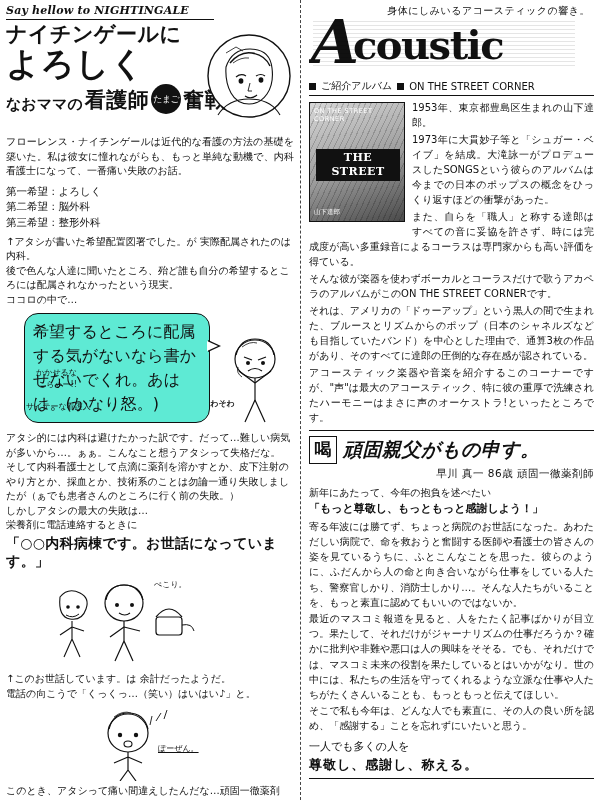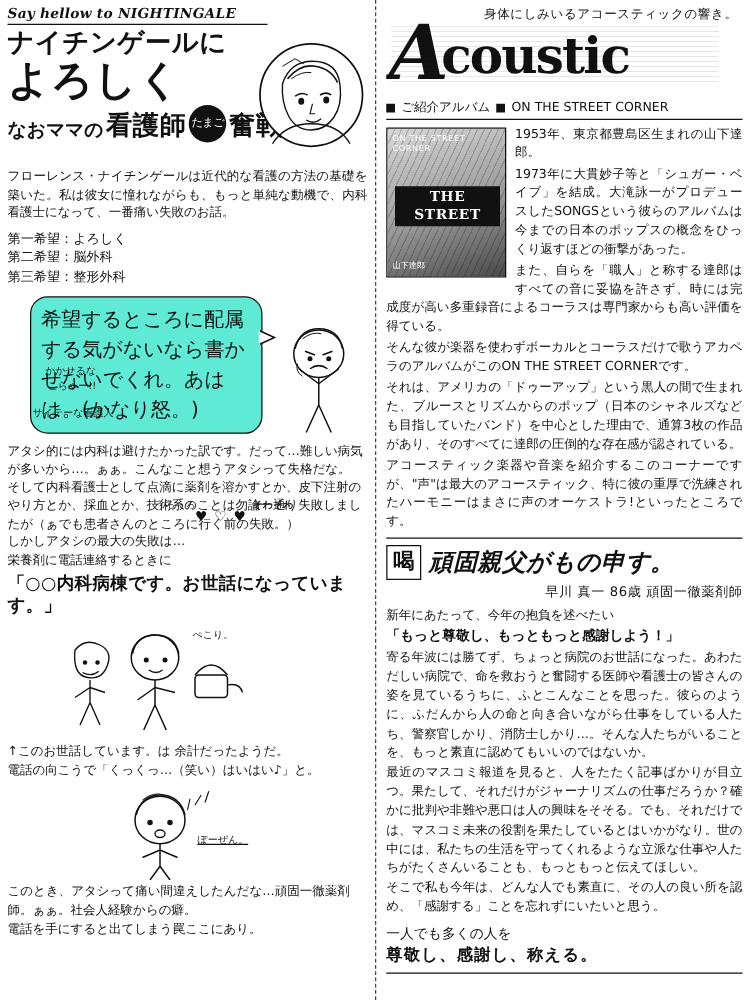--- a/index.html
+++ b/index.html
@@ -440,20 +440,25 @@
       <div>第三希望：整形外科</div>
       <div class="annot annot-a">うろうろ</div>
       <div class="annot annot-b">そわそわ</div>
       <div class="hearts">
         <span>♥</span>
         <span>♡</span>
         <span>♥</span>
       </div>
     </div>
 
+    <div class="sub-block">
+      <p>↑アタシが書いた希望配置図署でした。が 実際配属されたのは内科。</p>
+      <p>後で色んな人達に聞いたところ、殆ど誰も自分の希望するところには配属されなかったという現実。</p>
+      <p>ココロの中で…</p>
+    </div>
 
     <div class="bubble-area">
       <div class="bubble">希望するところに配属する気がないなら書かせないでくれ。あはは。(かなり怒。)</div>
       <div class="note-small1" style="top:58px;left:30px;">かかせるな</div>
       <div class="note-small2" style="top:70px;left:32px;">こらゃー!!</div>
       <div class="note-small3" style="top:92px;left:20px;">サイテーな看護人</div>
       <div class="chara-right">
         <svg width="74" height="92" viewBox="0 0 74 92">
           <ellipse cx="37" cy="26" rx="20" ry="19" fill="#fff" stroke="#111" stroke-width="1.2"></ellipse>
           <path d="M18 22 q4 -16 19 -16 q16 0 19 16" fill="none" stroke="#111" stroke-width="1.2"></path>

